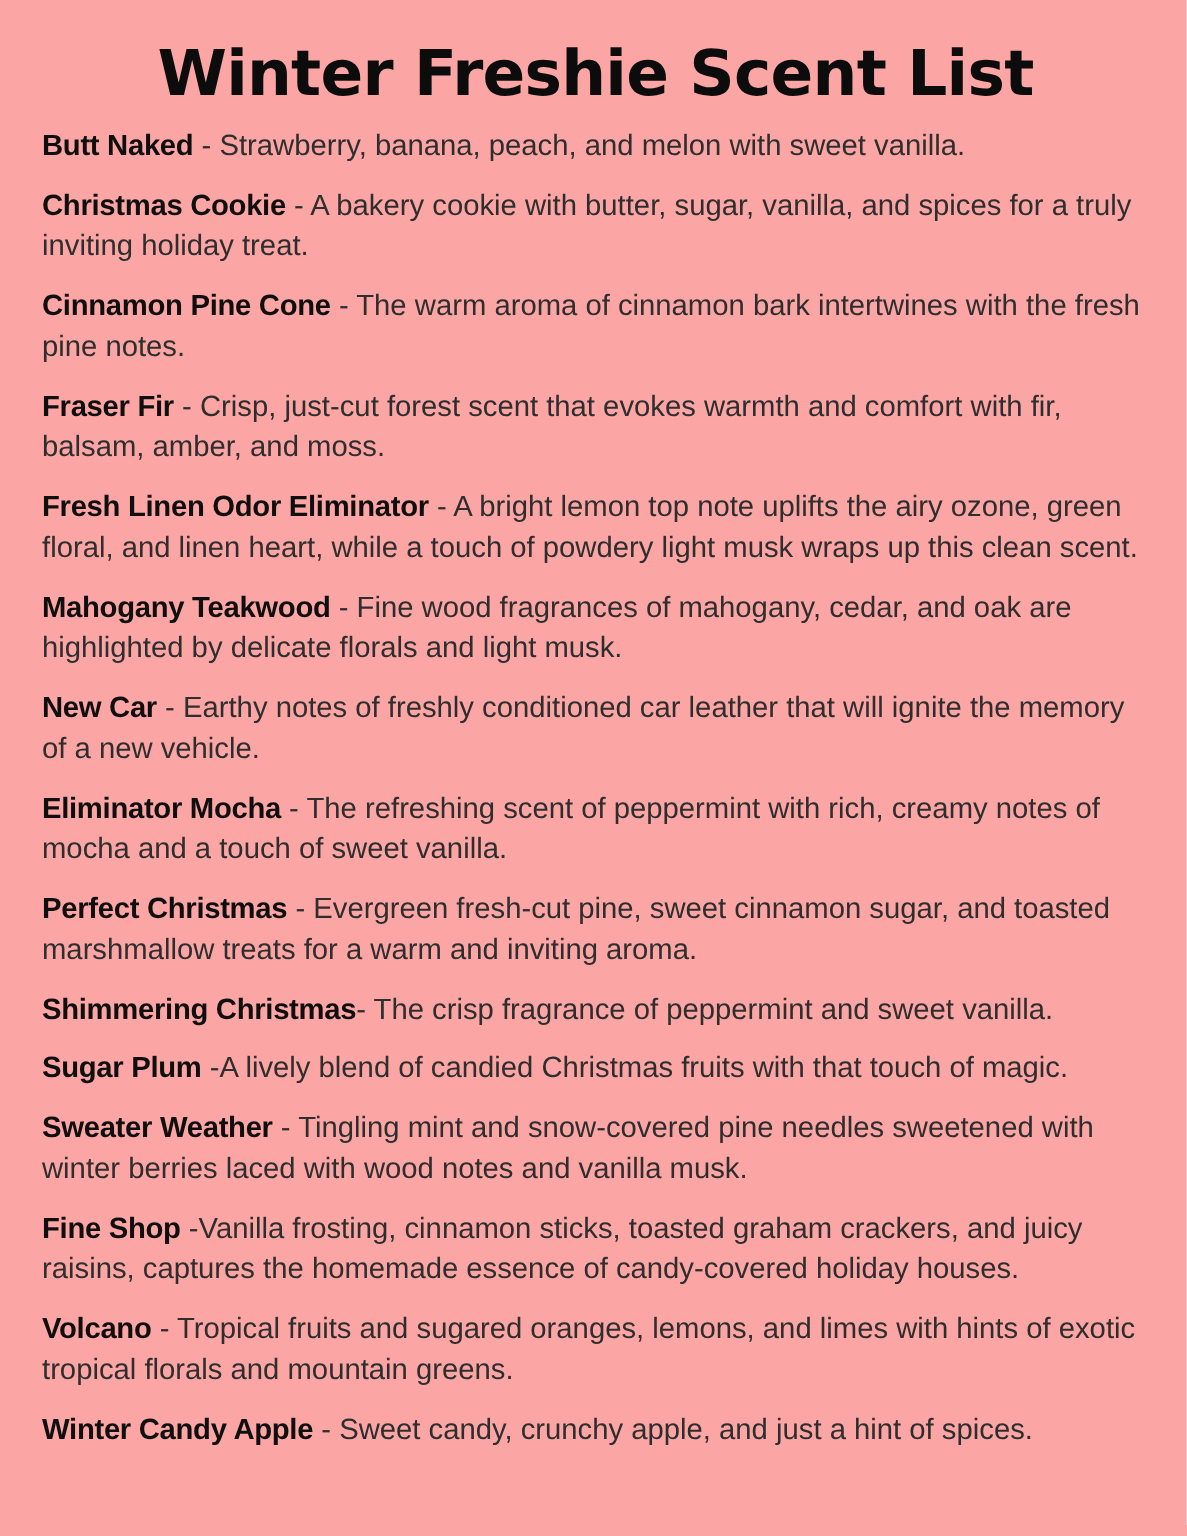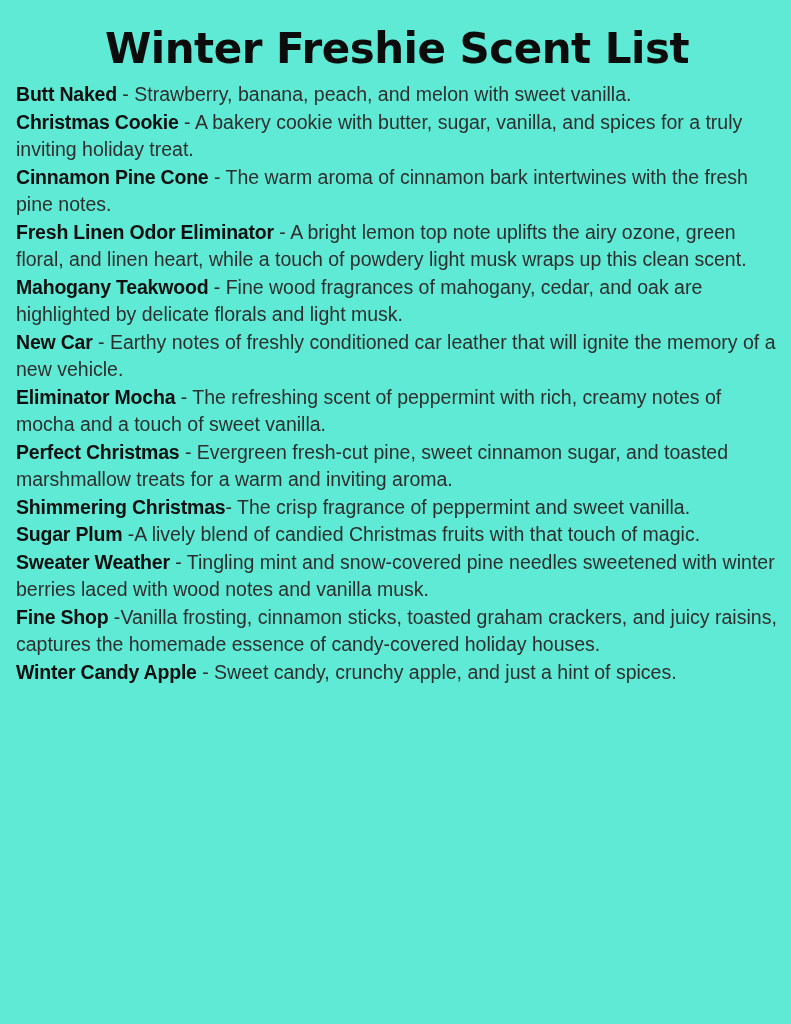--- a/index.html
+++ b/index.html
@@ -4,41 +4,41 @@
 <style>
   html, body {
     margin: 0;
     padding: 0;
     background: #ffffff;
   }
   .page {
     width: 791px;
     min-height: 1024px;
     box-sizing: border-box;
-    background: #5eead4;
+    background: #fca5a5;
     padding: 26px 13px 20px 16px;
     font-family: "Liberation Sans", sans-serif;
     color: #2e2e2e;
   }
   .page-title {
     margin: 0 0 9px 0;
     text-align: center;
     font-family: "DejaVu Sans", sans-serif;
     font-size: 42px;
     line-height: 1.1;
     font-weight: 800;
     letter-spacing: -0.5px;
     color: #0c0c0c;
   }
   .scent-list {
     font-size: 19.5px;
     line-height: 27.5px;
   }
   .scent {
-    margin: 0;
+    margin: 12px;
     padding: 0;
   }
   .scent .name {
     font-weight: 700;
     color: #0f0f0f;
     letter-spacing: -0.2px;
   }
   .scent .desc, .scent .sep {
     color: #2e2e2e;
   }
@@ -46,24 +46,26 @@
 </head>
 <body>
 
 <div class="page">
   <h1 class="page-title">Winter Freshie Scent List</h1>
 
   <div class="scent-list">
     <p class="scent"><strong class="name">Butt Naked</strong><span class="sep"> - </span><span class="desc">Strawberry, banana, peach, and melon with sweet vanilla.</span></p>
     <p class="scent"><strong class="name">Christmas Cookie</strong><span class="sep"> - </span><span class="desc">A bakery cookie with butter, sugar, vanilla, and spices for a truly inviting holiday treat.</span></p>
     <p class="scent"><strong class="name">Cinnamon Pine Cone</strong><span class="sep"> - </span><span class="desc">The warm aroma of cinnamon bark intertwines with the fresh pine notes.</span></p>
+    <p class="scent"><strong class="name">Fraser Fir</strong><span class="sep"> - </span><span class="desc">Crisp, just-cut forest scent that evokes warmth and comfort with fir, balsam, amber, and moss.</span></p>
     <p class="scent"><strong class="name">Fresh Linen Odor Eliminator</strong><span class="sep"> - </span><span class="desc">A bright lemon top note uplifts the airy ozone, green floral, and linen heart, while a touch of powdery light musk wraps up this clean scent.</span></p>
     <p class="scent"><strong class="name">Mahogany Teakwood</strong><span class="sep"> - </span><span class="desc">Fine wood fragrances of mahogany, cedar, and oak are highlighted by delicate florals and light musk.</span></p>
     <p class="scent"><strong class="name">New Car</strong><span class="sep"> - </span><span class="desc">Earthy notes of freshly conditioned car leather that will ignite the memory of a new vehicle.</span></p>
     <p class="scent"><strong class="name">Eliminator Mocha</strong><span class="sep"> - </span><span class="desc">The refreshing scent of peppermint with rich, creamy notes of mocha and a touch of sweet vanilla.</span></p>
     <p class="scent"><strong class="name">Perfect Christmas</strong><span class="sep"> - </span><span class="desc">Evergreen fresh-cut pine, sweet cinnamon sugar, and toasted marshmallow treats for a warm and inviting aroma.</span></p>
     <p class="scent"><strong class="name">Shimmering Christmas</strong><span class="sep">- </span><span class="desc">The crisp fragrance of peppermint and sweet vanilla.</span></p>
     <p class="scent"><strong class="name">Sugar Plum</strong><span class="sep"> -</span><span class="desc">A lively blend of candied Christmas fruits with that touch of magic.</span></p>
     <p class="scent"><strong class="name">Sweater Weather</strong><span class="sep"> - </span><span class="desc">Tingling mint and snow-covered pine needles sweetened with winter berries laced with wood notes and vanilla musk.</span></p>
     <p class="scent"><strong class="name">Fine Shop</strong><span class="sep"> -</span><span class="desc">Vanilla frosting, cinnamon sticks, toasted graham crackers, and juicy raisins, captures the homemade essence of candy-covered holiday houses.</span></p>
+    <p class="scent"><strong class="name">Volcano</strong><span class="sep"> - </span><span class="desc">Tropical fruits and sugared oranges, lemons, and limes with hints of exotic tropical florals and mountain greens.</span></p>
     <p class="scent"><strong class="name">Winter Candy Apple</strong><span class="sep"> - </span><span class="desc">Sweet candy, crunchy apple, and just a hint of spices.</span></p>
   </div>
 </div>
 
 </body></html>

